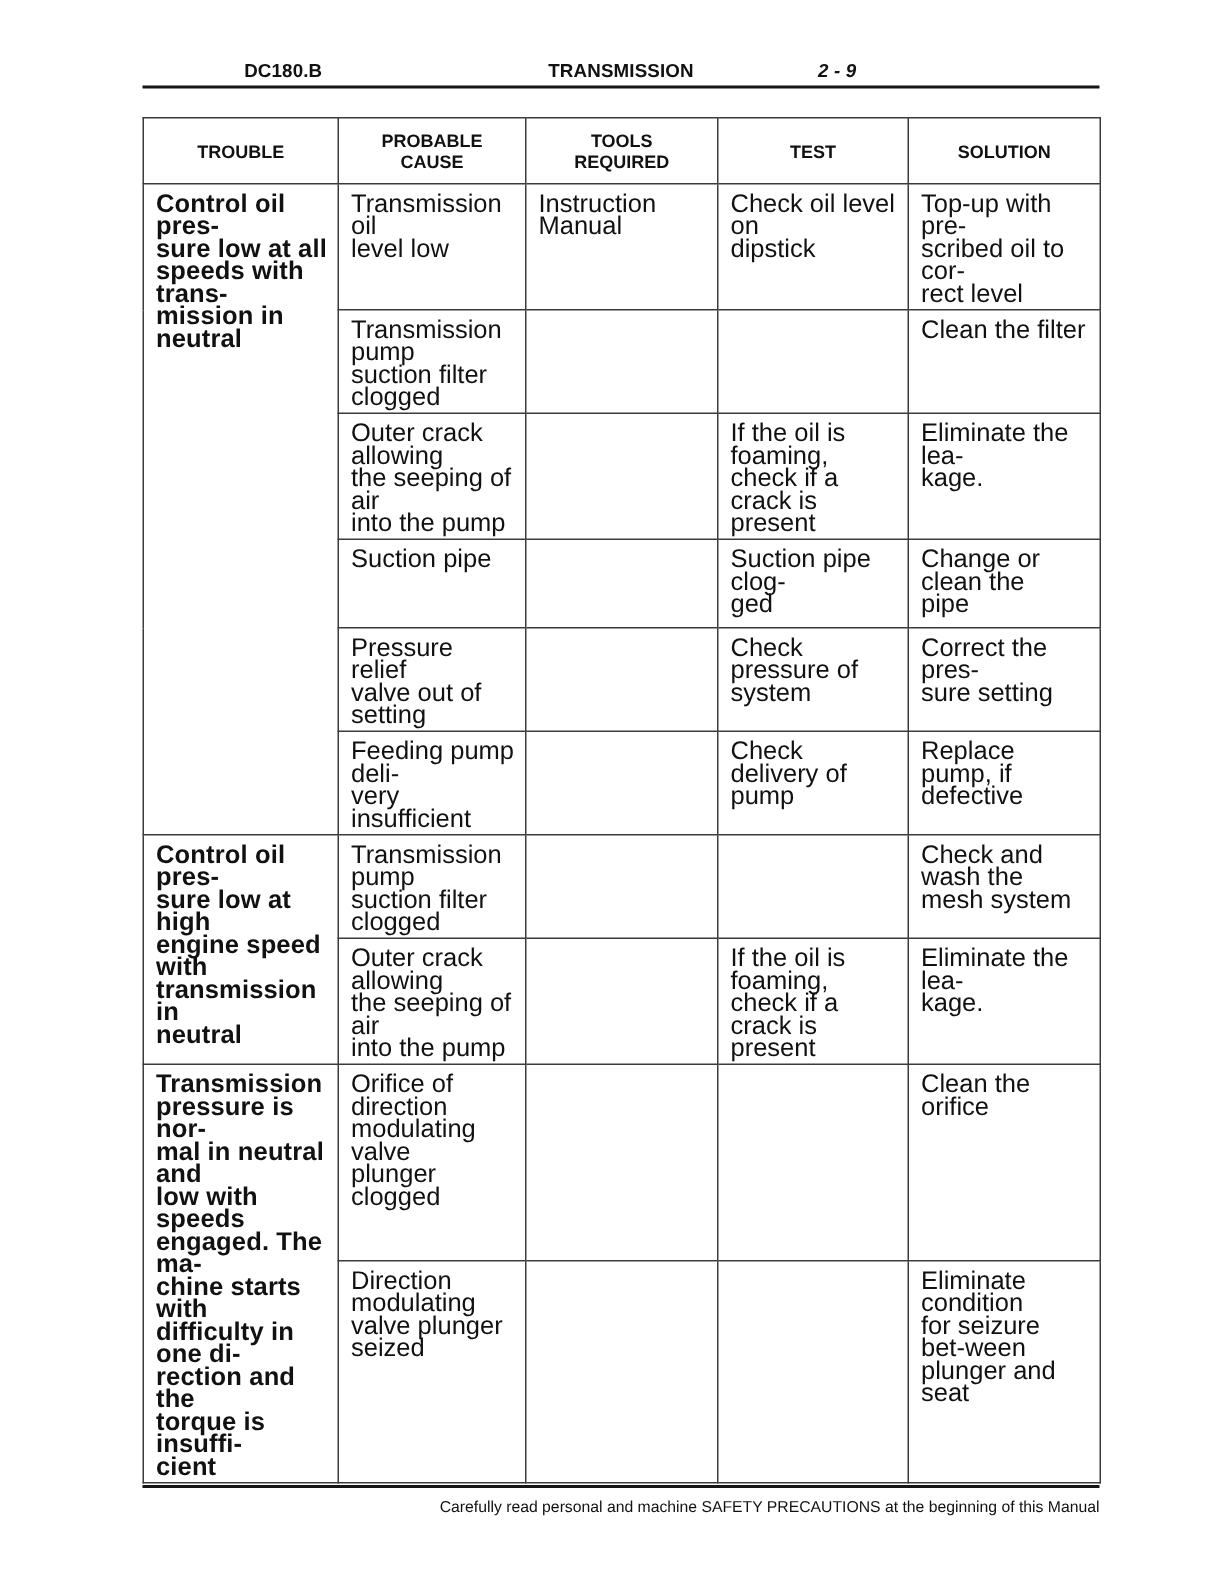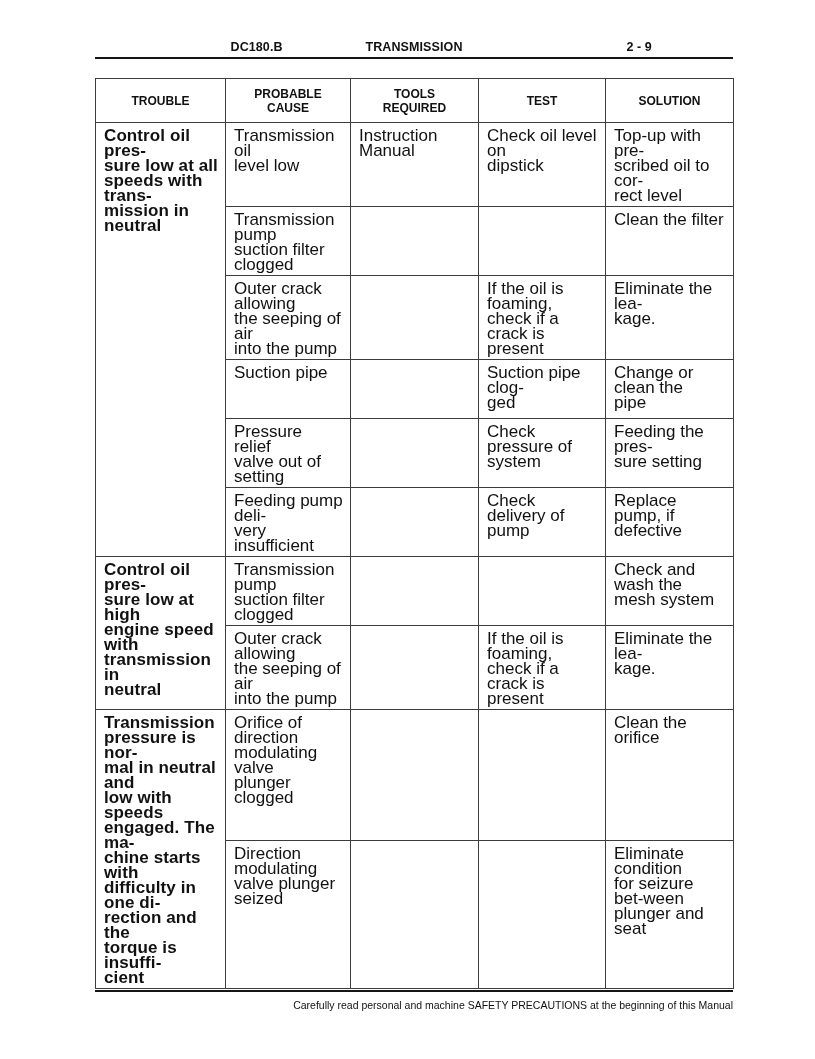--- a/index.html
+++ b/index.html
@@ -4,23 +4,23 @@
 <style>
   html,body{margin:0;padding:0;background:#ffffff;}
   .page{
     position:relative;width:815px;height:1059px;background:#ffffff;
     font-family:"Liberation Sans",sans-serif;color:#111111;overflow:hidden;
   }
   .doc-header{
     position:absolute;top:40px;left:95px;width:638px;
     display:flex;align-items:baseline;font-weight:bold;font-size:12.5px;letter-spacing:0.1px;
   }
-  .doc-code{flex:1;text-align:right;}
+  .doc-code{flex:1;text-align:center;}
   .doc-title{flex:1.4;text-align:center;}
-  .doc-page{flex:1;text-align:center;}
+  .doc-page{flex:1;text-align:left;font-style:italic;}
   .header-rule{position:absolute;top:57px;left:95px;width:638px;height:2px;background:#151515;}
   table.trouble-table{
     position:absolute;top:78px;left:95px;width:638px;
     border-collapse:collapse;table-layout:fixed;
   }
   .trouble-table th,.trouble-table td{
     border:1px solid #3c3c3c;
     vertical-align:top;
     padding:5px 7px 3px 8px;
     font-size:17px;line-height:15px;
@@ -115,21 +115,21 @@
 ged</td>
         <td>Change or clean the
 pipe</td>
       </tr>
       <tr class="h48">
         <td>Pressure relief
 valve out of setting</td>
         <td></td>
         <td>Check pressure of
 system</td>
-        <td>Feeding the pres-
+        <td>Correct the pres-
 sure setting</td>
       </tr>
       <tr class="h47">
         <td>Feeding pump deli-
 very insufficient</td>
         <td></td>
         <td>Check delivery of
 pump</td>
         <td>Replace pump, if
 defective</td>

